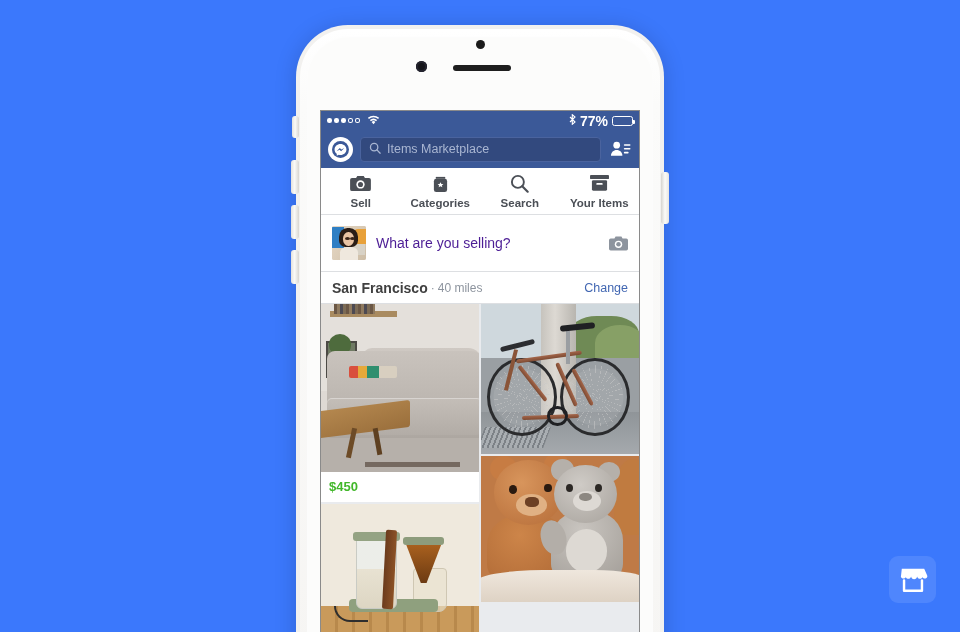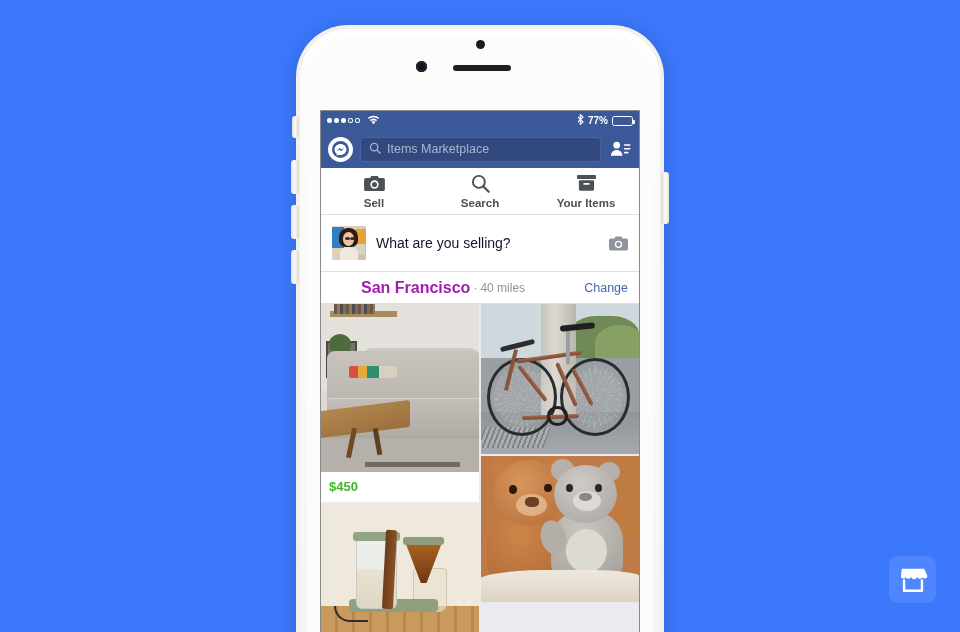--- a/index.html
+++ b/index.html
@@ -96,21 +96,21 @@
   .sig-dot.off { background: transparent; box-shadow: inset 0 0 0 1px #fff; }
   #wifi-icon { margin-left: 3px; }
   #sb-time {
     position: absolute; left: 0; right: 0; text-align: center;
     font-size: 10.5px; font-weight: bold; letter-spacing: .1px;
   }
   #sb-right {
     margin-left: auto; display: flex; align-items: center; gap: 4px;
     position: relative; z-index: 2;
   }
-  #sb-batt-pct { font-size: 10px; font-weight: bold; }
+  #sb-batt-pct { font-size: 14px; font-weight: bold; }
   #batt-shell {
     width: 21px; height: 10px; border: 1px solid #fff; border-radius: 2.5px;
     padding: 1px; position: relative;
   }
   #batt-fill { height: 100%; background: #fff; border-radius: 1px; }
   #batt-nub {
     position: absolute; right: -3px; top: 3px;
     width: 2px; height: 4px; background: #fff; border-radius: 0 1px 1px 0;
   }
 
@@ -167,31 +167,31 @@
     padding: 0 11px; gap: 10px;
     border-bottom: 1px solid #dddfe2;
   }
   #avatar {
     width: 34px; height: 34px; border-radius: 2px;
     flex: 0 0 auto;
     overflow: hidden;
     background: #d9cfc4;
     position: relative;
   }
-  #composer-prompt { flex: 1 1 auto; font-size: 14px; color: #0f172a; }
+  #composer-prompt { flex: 1 1 auto; font-size: 14px; color: #4c1d95; }
   #composer-camera { width: 19px; height: 17px; flex: 0 0 auto; }
 
   
   #location-bar {
     height: 32px; background: #fff;
     display: flex; align-items: center;
     padding: 0 11px;
     border-bottom: 1px solid #dddfe2;
   }
-  #loc-city { font-size: 16px; font-weight: bold; color: #a21caf; margin-left: 29px; }
+  #loc-city { font-size: 14px; font-weight: bold; color: #404040; }
   #loc-sep { font-size: 12px; color: #8d949e; margin: 0 3px; }
   #loc-radius { font-size: 12px; color: #8d949e; }
   #loc-change { margin-left: auto; font-size: 12.5px; color: #4267b2; }
 
   
   #grid {
     background: #e9ebee;
     display: flex;
     gap: 2px;
     padding-top: 0;
@@ -438,20 +438,30 @@
         <span class="tab-icon">
           <svg width="21" height="17" viewBox="0 0 22 18">
             <path d="M7.6 1h6.8l1.3 2.1H20a2 2 0 0 1 2 2V15a2 2 0 0 1-2 2H2a2 2 0 0 1-2-2V5.1a2 2 0 0 1 2-2h4.3z" fill="#4b4f56"></path>
             <circle cx="11" cy="10" r="4.4" fill="#fff"></circle>
             <circle cx="11" cy="10" r="2.7" fill="#4b4f56"></circle>
           </svg>
         </span>
         <span class="tab-label">Sell</span>
       </div>
 
+      <div class="tab">
+        <span class="tab-icon">
+          <svg width="17" height="19" viewBox="0 0 18 20">
+            <path d="M4 3h10v2H4z" fill="#4b4f56"></path>
+            <rect x="2" y="5" width="14" height="14" rx="2.5" fill="#4b4f56"></rect>
+            <path d="M9 8.6l1 2h2.1l-1.7 1.4.6 2.1L9 12.9l-2 1.2.6-2.1L5.9 10.6H8z" fill="#fff"></path>
+          </svg>
+        </span>
+        <span class="tab-label">Categories</span>
+      </div>
 
       <div class="tab">
         <span class="tab-icon">
           <svg width="19" height="19" viewBox="0 0 20 20">
             <circle cx="8.3" cy="8.3" r="6.3" fill="none" stroke="#4b4f56" stroke-width="2"></circle>
             <line x1="12.9" y1="12.9" x2="18.6" y2="18.6" stroke="#4b4f56" stroke-width="2.3" stroke-linecap="round"></line>
           </svg>
         </span>
         <span class="tab-label">Search</span>
       </div>

